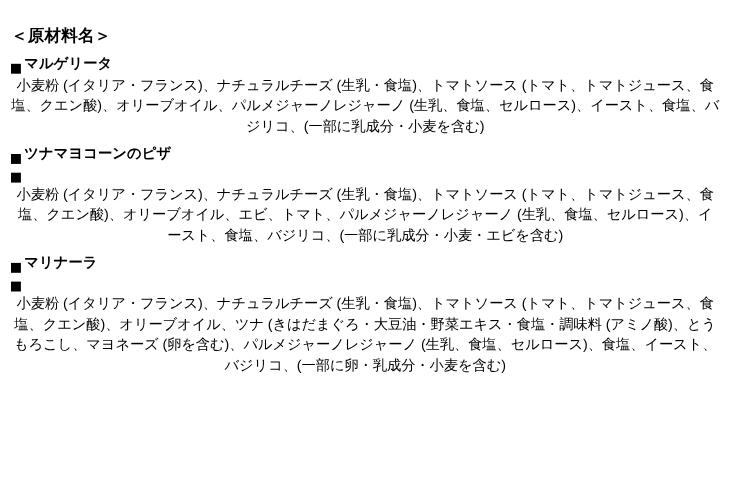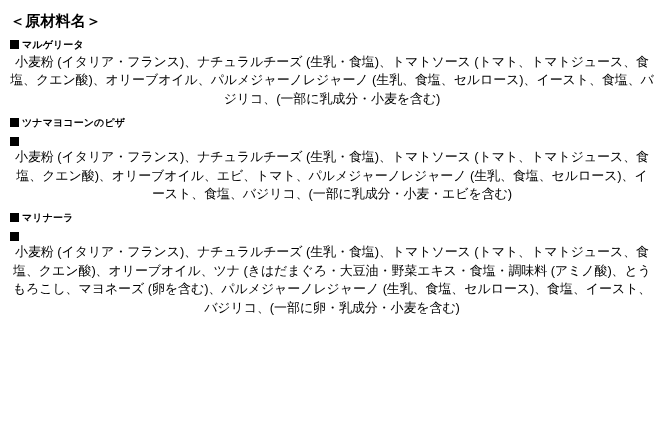--- a/index.html
+++ b/index.html
@@ -12,41 +12,41 @@
     background: #ffffff;
     font-family: "Liberation Sans", "DejaVu Sans", sans-serif;
     color: #000000;
     overflow: hidden;
   }
   .page {
     position: relative;
     width: 664px;
     height: 442px;
     box-sizing: border-box;
-    padding: 12px 10px 0 10px;
+    padding: 24px 10px 0 10px;
     border-radius: 22px;
   }
   .doc-title {
     font-size: 15px;
     font-weight: 700;
     line-height: 1.25;
     letter-spacing: 0.2px;
     margin: 0 0 7px 0;
   }
   .section {
     margin-bottom: 8px;
   }
   .section-heading {
-    font-size: 10px;
+    font-size: 13px;
     font-weight: 700;
     line-height: 1.3;
     letter-spacing: 0.1px;
     margin: 0 0 2px 0;
     display: flex;
-    align-items: center;
+    align-items: flex-end;
     gap: 3px;
   }
   .bullet-square {
     display: inline-block;
     width: 9px;
     height: 9px;
     background: #000000;
     flex: 0 0 auto;
     position: relative;
     top: 0px;

